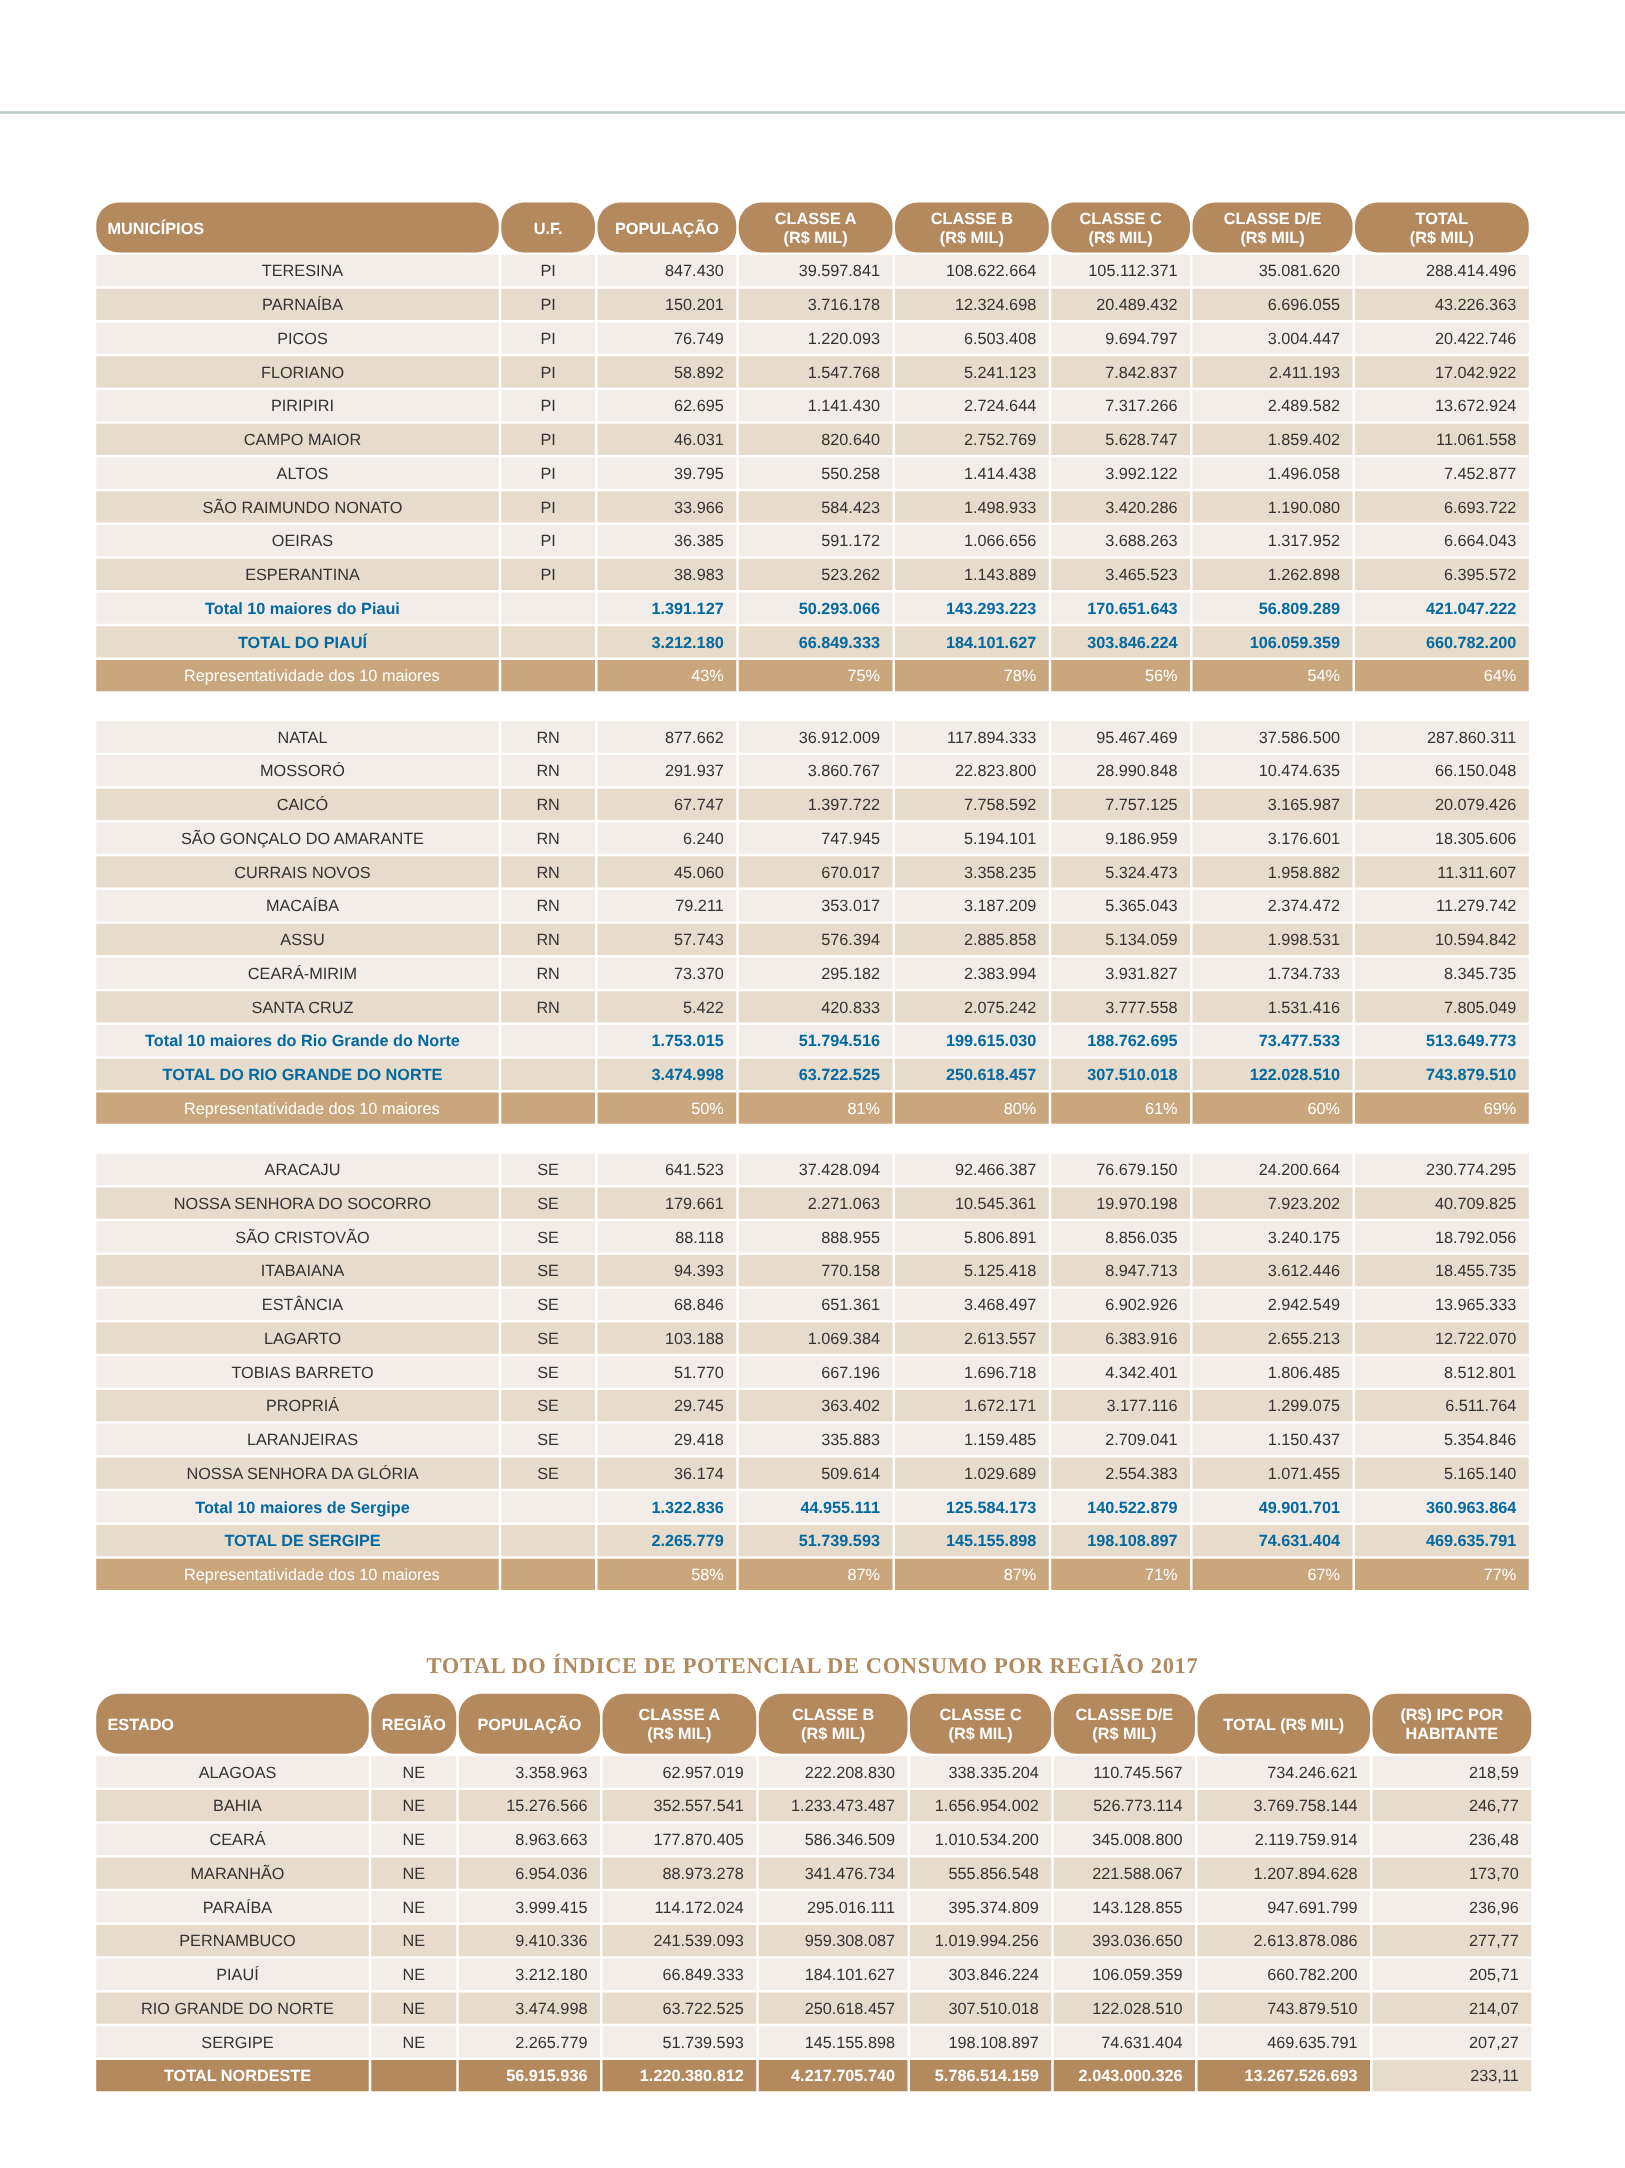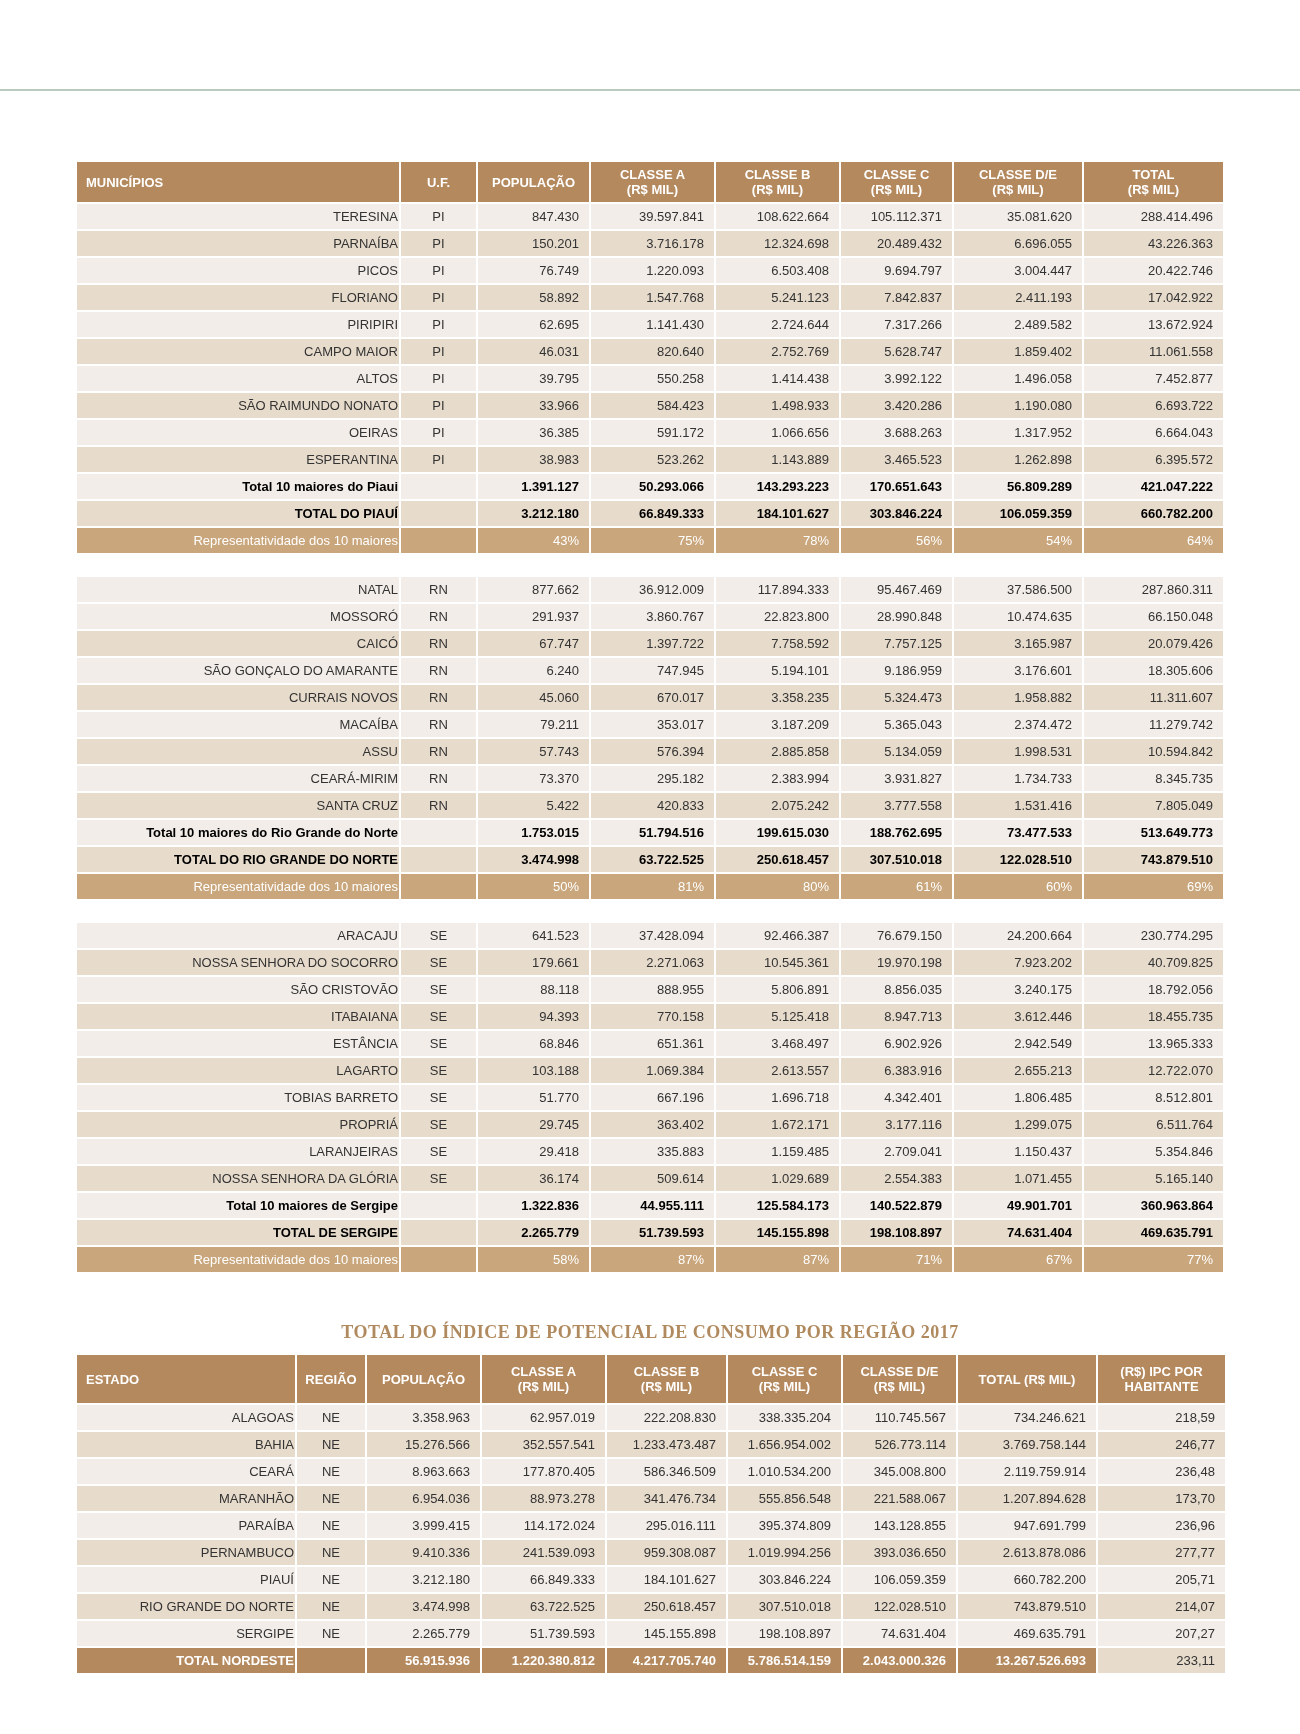--- a/index.html
+++ b/index.html
@@ -32,36 +32,37 @@
     background:#b5895e;
     color:#ffffff;
     font-weight:bold;
     font-size:13px;
     line-height:15px;
     height:40px;
     text-align:center;
     vertical-align:middle;
     white-space:pre-line;
     padding:0 4px;
+    border-radius:18px;
   }
   th.left{text-align:left;padding-left:9px;}
   td{
     height:23px;
     font-size:13px;
     color:#333333;
     vertical-align:middle;
     overflow:hidden;
     white-space:nowrap;
   }
-  td.name{text-align:right;padding-left:9px;}
+  td.name{text-align:center;padding-left:9px;}
   td.uf{text-align:center;}
   td.num{text-align:right;padding-right:10px;}
   tr.light td{background:#f2ede8;}
   tr.dark td{background:#e7dbcc;}
-  tr.bold td{font-weight:bold;color:#000000;}
+  tr.bold td{font-weight:bold;color:#0369a1;}
   tr.repr td{background:#c9a67c;color:#ffffff;font-weight:normal;padding-left:24px;}
   tr.grand td{background:#b5895e;color:#ffffff;font-weight:bold;}
   tr.grand td.ipc-cell{background:#e7dbcc;color:#333333;font-weight:normal;}
   tr.spacer td{background:transparent;height:18px;}
   .section-title{
     margin:26px 0 10px 0;
     text-align:center;
     font-family:"Liberation Serif","DejaVu Serif",serif;
     font-weight:bold;
     font-size:18px;

